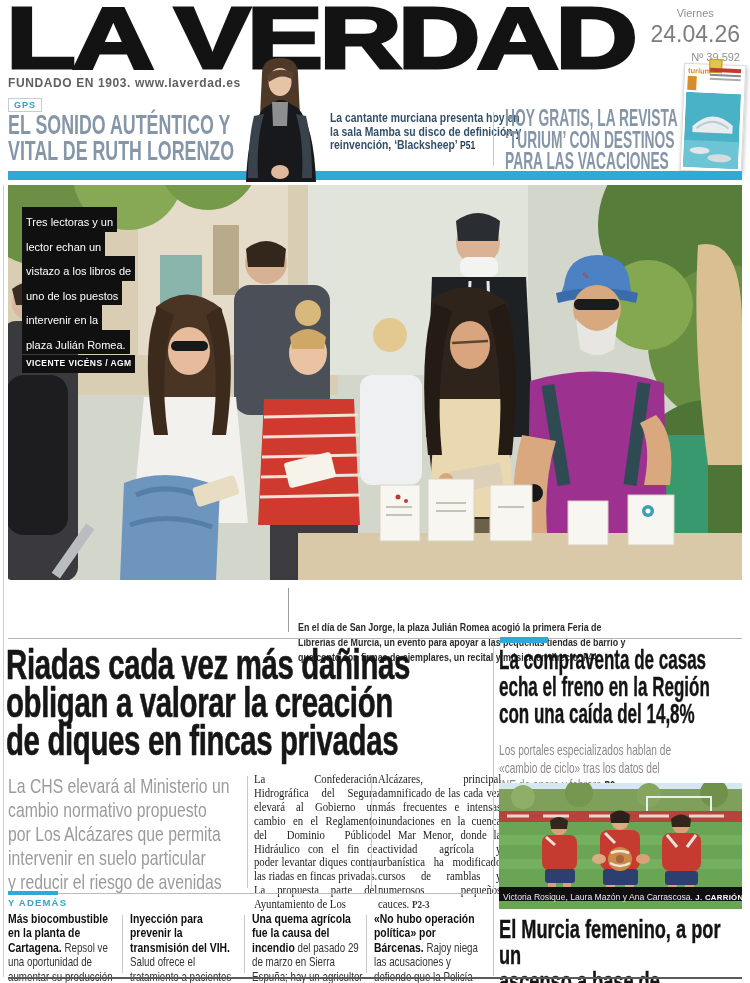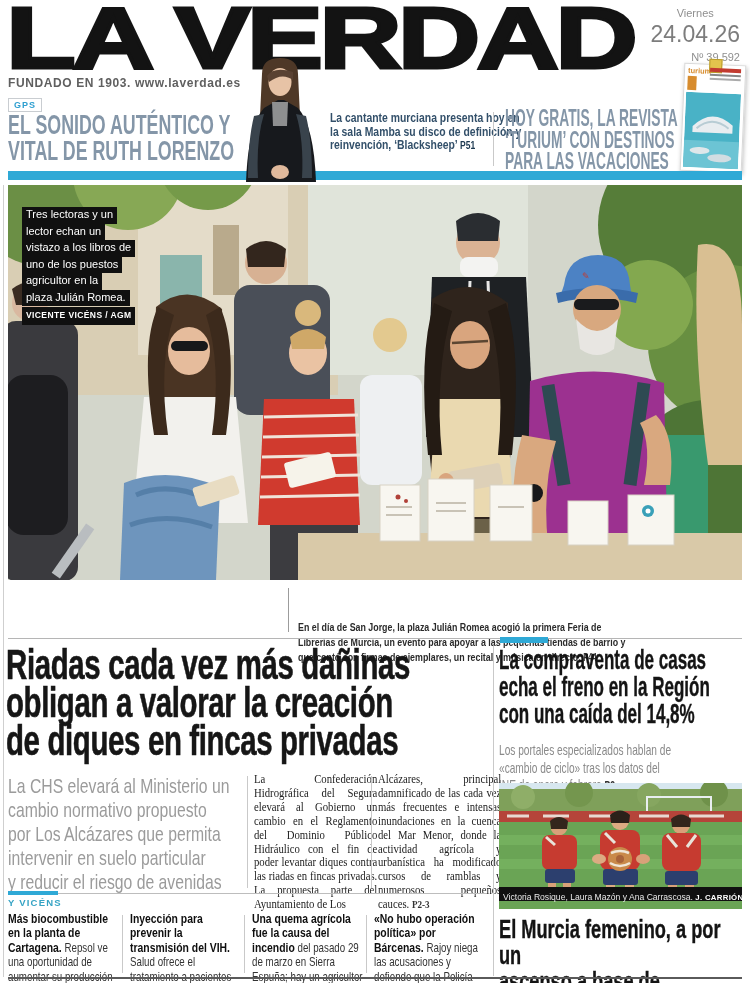--- a/index.html
+++ b/index.html
@@ -33,21 +33,21 @@
   .tease-mid{left:330px;top:111px;font-size:13px;font-weight:bold;color:#33506a;line-height:13.5px;width:200px;}
   .tease-right{left:505px;top:108px;font-size:23px;font-weight:bold;color:#8496a8;line-height:21.5px;}
   .vline{border-left:1px solid #c9c9c9;}
   .bluebar{left:8px;top:171px;width:734px;height:9px;background:#2fa9d6;}
   .pref{font-weight:bold;font-size:.82em;color:#1c3850;}
   .pref-dark{font-weight:bold;font-size:.85em;color:#333;}
 
   
   .mainphoto{left:8px;top:185px;width:734px;height:395px;overflow:hidden;background:#cfd3c8;}
   .capbox{left:14px;top:22px;width:175px;line-height:15.5px;}
-  .capline{display:table;background:#101010;color:#fff;font-size:11px;padding:0 4px 1px 4px;}
+  .capline{display:table;background:#101010;color:#fff;font-size:11px;padding:8px 4px 1px 4px;}
   .capcredit{display:table;background:#101010;color:#fff;font-size:8.5px;font-weight:bold;
              letter-spacing:.4px;padding:1px 4px;margin-top:1px;}
 
   
   .striptitle{left:8px;top:589px;font-size:25px;font-weight:bold;color:#141414;}
   .stripdesc{left:298px;top:620px;width:330px;font-size:11.8px;font-weight:bold;color:#2a2a2a;line-height:15px;}
   .hline{border-top:1px solid #b5b5b5;}
 
   
   .leadhead{left:6px;top:646px;font-size:42px;font-weight:bold;color:#161616;line-height:38px;
@@ -235,21 +235,21 @@
       <circle cx="390" cy="312" r="2.5" fill="#b04038"></circle>
         <circle cx="398" cy="316" r="2" fill="#b04038"></circle>
       <circle cx="640" cy="326" r="6" fill="#3aa0b8"></circle>
         <circle cx="640" cy="326" r="2.5" fill="#fff"></circle>
     </svg>
     <div class="abs capbox">
       <span class="capline">Tres lectoras y un</span>
       <span class="capline">lector echan un</span>
       <span class="capline">vistazo a los libros de</span>
       <span class="capline">uno de los puestos</span>
-      <span class="capline">agricultor en la</span>
+      <span class="capline">intervenir en la</span>
       <span class="capline">plaza Julián Romea.</span>
       <span class="capcredit">VICENTE VICÉNS / AGM</span>
     </div>
   </div>
 
   <div class="abs vline" style="left:288px;top:588px;height:44px;border-color:#9c9c9c;"></div>
   <div class="abs stripdesc">
     <div class="cx75"><span>En el día de San Jorge, la plaza Julián Romea acogió la primera Feria de Librerías de Murcia, un evento para apoyar a las pequeñas tiendas de barrio y que contó con firmas de ejemplares, un recital y música en directo.</span>
       <b class="pref-dark">P44</b></div>
   </div>
@@ -343,21 +343,21 @@
 
   <div class="abs murciahead" style="width:246px;">
     <div class="cx70 pre"><span>El Murcia femenino, a por un
 ascenso a base de goleadas</span>
       </div>
   </div>
 
   <div class="abs yrule">
     <div class="yblue"></div>
   </div>
-  <div class="abs ylabel">Y VICÉNS</div>
+  <div class="abs ylabel">Y ADEMÁS</div>
 
   <div class="abs brief" style="left:8px;">
     <div class="cx80"><b class="bh">Más biocombustible en la planta de Cartagena.</b>
       <span>Repsol ve una oportunidad de aumentar su producción en plena crisis bélica</span>
       </div>
   </div>
   <div class="abs vline" style="left:122px;top:915px;height:58px;"></div>
   <div class="abs brief" style="left:130px;">
     <div class="cx80"><b class="bh">Inyección para prevenir la transmisión del VIH.</b>
       <span>Salud ofrece el tratamiento a pacientes con la pastilla diaria contraindicada</span>

